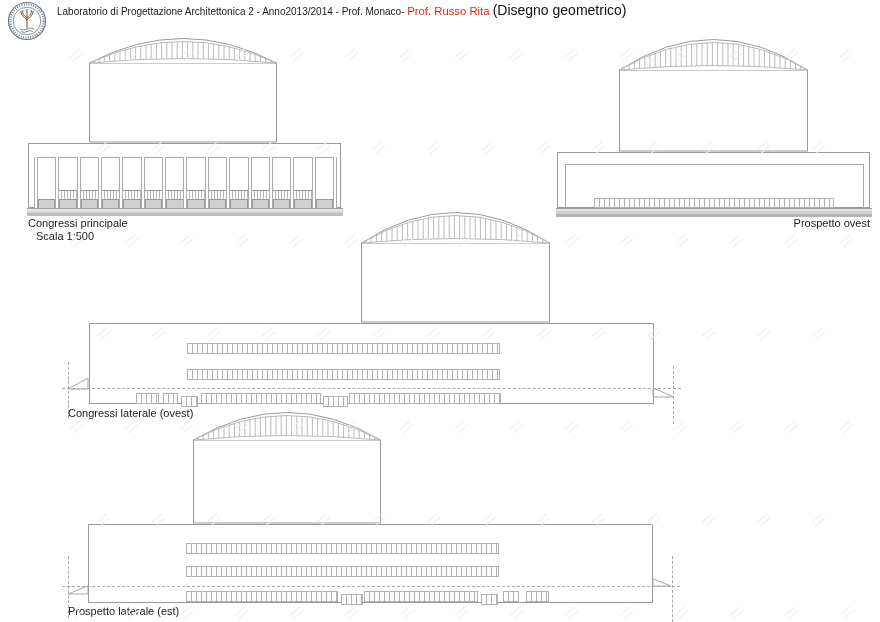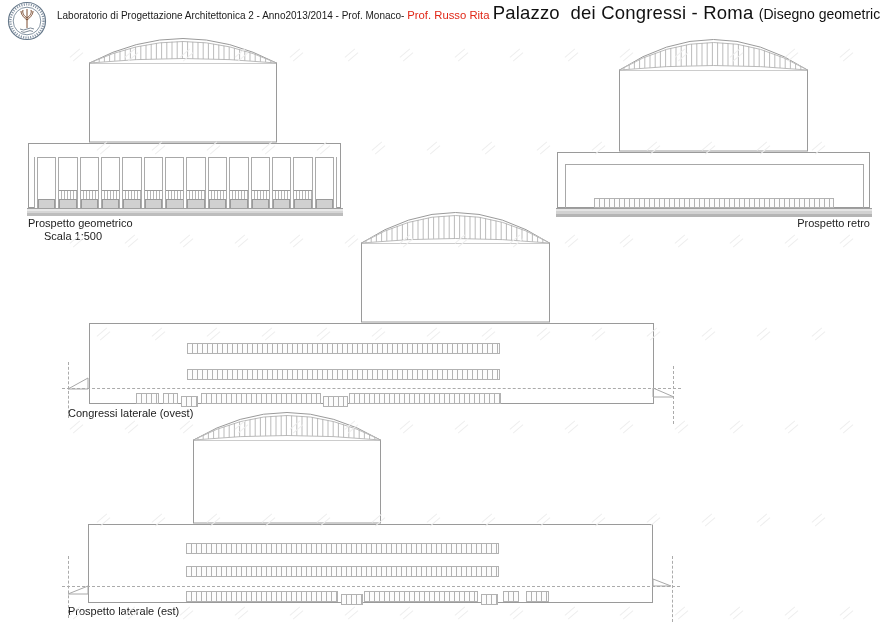--- a/index.html
+++ b/index.html
@@ -48,21 +48,20 @@
     <svg id="logo" width="40" height="40" viewBox="0 0 40 40">
       <circle cx="20" cy="20" r="18.5" fill="#fff" stroke="#66788a" stroke-width="1.2"></circle>
       <circle cx="20" cy="20" r="16.6" fill="none" stroke="#8694a4" stroke-width="2.4" stroke-dasharray="1.1,1.3"></circle>
       <circle cx="20" cy="20" r="13.8" fill="#fff" stroke="#66788a" stroke-width="0.8"></circle>
       <path d="M20 27 L20 17 M20 19 C16 16 14 13 14 10 M20 19 C24 16 26 13 26 10 M20 17 C17 15 15 12 16 9 M20 17 C23 15 25 12 24 9 M20 16 L20 8" stroke="#7a4a2e" stroke-width="1" fill="none"></path>
       <path d="M13 28 q3.5 2 7 0 q3.5 -2 7 0 M14 30.5 q3 1.8 6 0 q3 -1.8 6 0" stroke="#5a6a7a" stroke-width="0.8" fill="none"></path>
     </svg>
     <div id="hdr-text">
       <span class="hdr-course">Laboratorio di Progettazione Architettonica 2 - Anno2013/2014 - Prof. Monaco- </span>
       <span class="hdr-student">Prof. Russo Rita </span>
-      <span class="hdr-title">Palazzo  dei Congressi - Roma </span>
       <span class="hdr-sub">(Disegno geometrico)</span>
     </div>
   </div>
 
   <div class="dome" style="left:89px;top:38px;"><svg width="188" height="105" viewBox="0 0 188 105">
       <rect x="0.5" y="25" width="187" height="79" fill="#fff" stroke="#9a9a9a" stroke-width="1"></rect>
       <path d="M0.5 25 Q 94 -24 187.5 25" fill="#fff" stroke="#9a9a9a" stroke-width="1"></path>
       <clipPath id="lens-d1">
           <path d="M0.5 25 Q 94 -18 187.5 25 Q 94 16 0.5 25 Z"></path>
         </clipPath>
@@ -112,42 +111,42 @@
       <div class="col" style="left: 218.57px;"></div>
       <div class="col" style="left: 239.927px;"></div>
       <div class="col" style="left: 261.284px;"></div>
       <div class="col" style="left: 282.641px;"></div>
       <div class="col" style="left: 303.998px;"></div>
     </div>
   <div class="baseband" style="left:27px;top:208px;width:316px;height:3px;background:#e8e8e8;border-top:1px solid #9f9f9f;"></div>
   <div class="baseband" style="left:27px;top:211px;width:316px;height:2px;background:#d6d6d6;"></div>
   <div class="baseband" style="left:27px;top:213px;width:316px;height:3px;background:#bdbdbd;"></div>
 
-  <div class="lbl" style="left:28px;top:217px;">Prospetto geometrico</div>
-  <div class="lbl" style="left:44px;top:230px;">Scala 1:500</div>
+  <div class="lbl" style="left:28px;top:217px;">Congressi principale</div>
+  <div class="lbl" style="left:36px;top:230px;">Scala 1:500</div>
 
   <div class="dome" style="left:619px;top:39px;"><svg width="189" height="113" viewBox="0 0 189 113">
       <rect x="0.5" y="31" width="188" height="81" fill="#fff" stroke="#9a9a9a" stroke-width="1"></rect>
       <path d="M0.5 31 Q 94.5 -30 188.5 31" fill="#fff" stroke="#9a9a9a" stroke-width="1"></path>
       <clipPath id="lens-d2">
           <path d="M0.5 31 Q 94.5 -24 188.5 31 Q 94.5 22 0.5 31 Z"></path>
         </clipPath>
       <path d="M0.5 31 Q 94.5 -24 188.5 31 Q 94.5 22 0.5 31 Z" fill="#fff" stroke="#a9a9a9" stroke-width="0.8"></path>
       <path d="M5.0 1.5 V31 M10.2 1.5 V31 M15.4 1.5 V31 M20.6 1.5 V31 M25.8 1.5 V31 M31.0 1.5 V31 M36.2 1.5 V31 M41.4 1.5 V31 M46.6 1.5 V31 M51.8 1.5 V31 M57.0 1.5 V31 M62.2 1.5 V31 M67.4 1.5 V31 M72.6 1.5 V31 M77.8 1.5 V31 M83.0 1.5 V31 M88.2 1.5 V31 M93.4 1.5 V31 M98.6 1.5 V31 M103.8 1.5 V31 M109.0 1.5 V31 M114.2 1.5 V31 M119.4 1.5 V31 M124.6 1.5 V31 M129.8 1.5 V31 M135.0 1.5 V31 M140.2 1.5 V31 M145.4 1.5 V31 M150.6 1.5 V31 M155.8 1.5 V31 M161.0 1.5 V31 M166.2 1.5 V31 M171.4 1.5 V31 M176.6 1.5 V31 M181.8 1.5 V31 " fill="none" stroke="#a9a9a9" stroke-width="0.8" clip-path="url(#lens-d2)"></path>
     </svg></div>
 
   <div class="blk" style="left:557px;top:152px;width:313px;height:56px;">
     <div class="abs" style="left:7px;top:11px;width:297px;height:43px;border:1px solid #a8a8a8;"></div>
     <div class="slats" style="left:36px;top:45px;width:240px;height:10px;"></div>
   </div>
   <div class="baseband" style="left:556px;top:208px;width:316px;height:3px;background:#e5e5e5;border-top:1px solid #9f9f9f;"></div>
   <div class="baseband" style="left:556px;top:211px;width:316px;height:3px;background:#d2d2d2;"></div>
   <div class="baseband" style="left:556px;top:214px;width:316px;height:3px;background:#b5b5b5;"></div>
 
-  <div class="lbl" style="right:10px;top:217px;">Prospetto retro</div>
+  <div class="lbl" style="right:10px;top:217px;">Prospetto ovest</div>
 
   <div class="dome" style="left:361px;top:212px;"><svg width="189" height="111" viewBox="0 0 189 111">
       <rect x="0.5" y="31" width="188" height="79" fill="#fff" stroke="#9a9a9a" stroke-width="1"></rect>
       <path d="M0.5 31 Q 94.5 -30 188.5 31" fill="#fff" stroke="#9a9a9a" stroke-width="1"></path>
       <clipPath id="lens-d3">
           <path d="M0.5 31 Q 94.5 -24 188.5 31 Q 94.5 22 0.5 31 Z"></path>
         </clipPath>
       <path d="M0.5 31 Q 94.5 -24 188.5 31 Q 94.5 22 0.5 31 Z" fill="#fff" stroke="#a9a9a9" stroke-width="0.8"></path>
       <path d="M5.0 1.5 V31 M10.2 1.5 V31 M15.4 1.5 V31 M20.6 1.5 V31 M25.8 1.5 V31 M31.0 1.5 V31 M36.2 1.5 V31 M41.4 1.5 V31 M46.6 1.5 V31 M51.8 1.5 V31 M57.0 1.5 V31 M62.2 1.5 V31 M67.4 1.5 V31 M72.6 1.5 V31 M77.8 1.5 V31 M83.0 1.5 V31 M88.2 1.5 V31 M93.4 1.5 V31 M98.6 1.5 V31 M103.8 1.5 V31 M109.0 1.5 V31 M114.2 1.5 V31 M119.4 1.5 V31 M124.6 1.5 V31 M129.8 1.5 V31 M135.0 1.5 V31 M140.2 1.5 V31 M145.4 1.5 V31 M150.6 1.5 V31 M155.8 1.5 V31 M161.0 1.5 V31 M166.2 1.5 V31 M171.4 1.5 V31 M176.6 1.5 V31 M181.8 1.5 V31 " fill="none" stroke="#a9a9a9" stroke-width="0.8" clip-path="url(#lens-d3)"></path>
     </svg></div>

